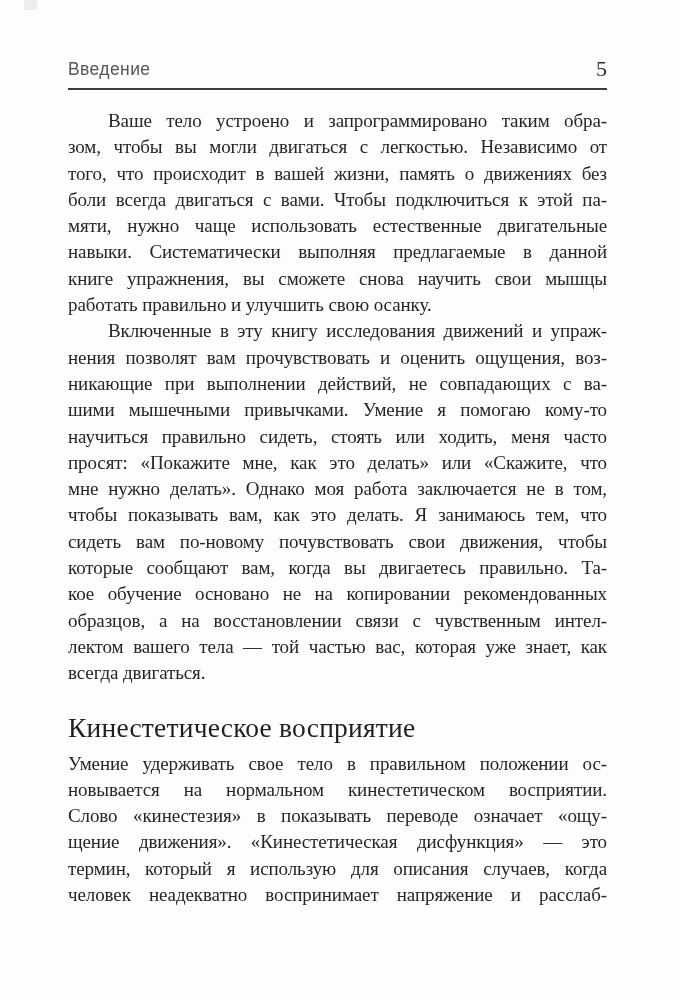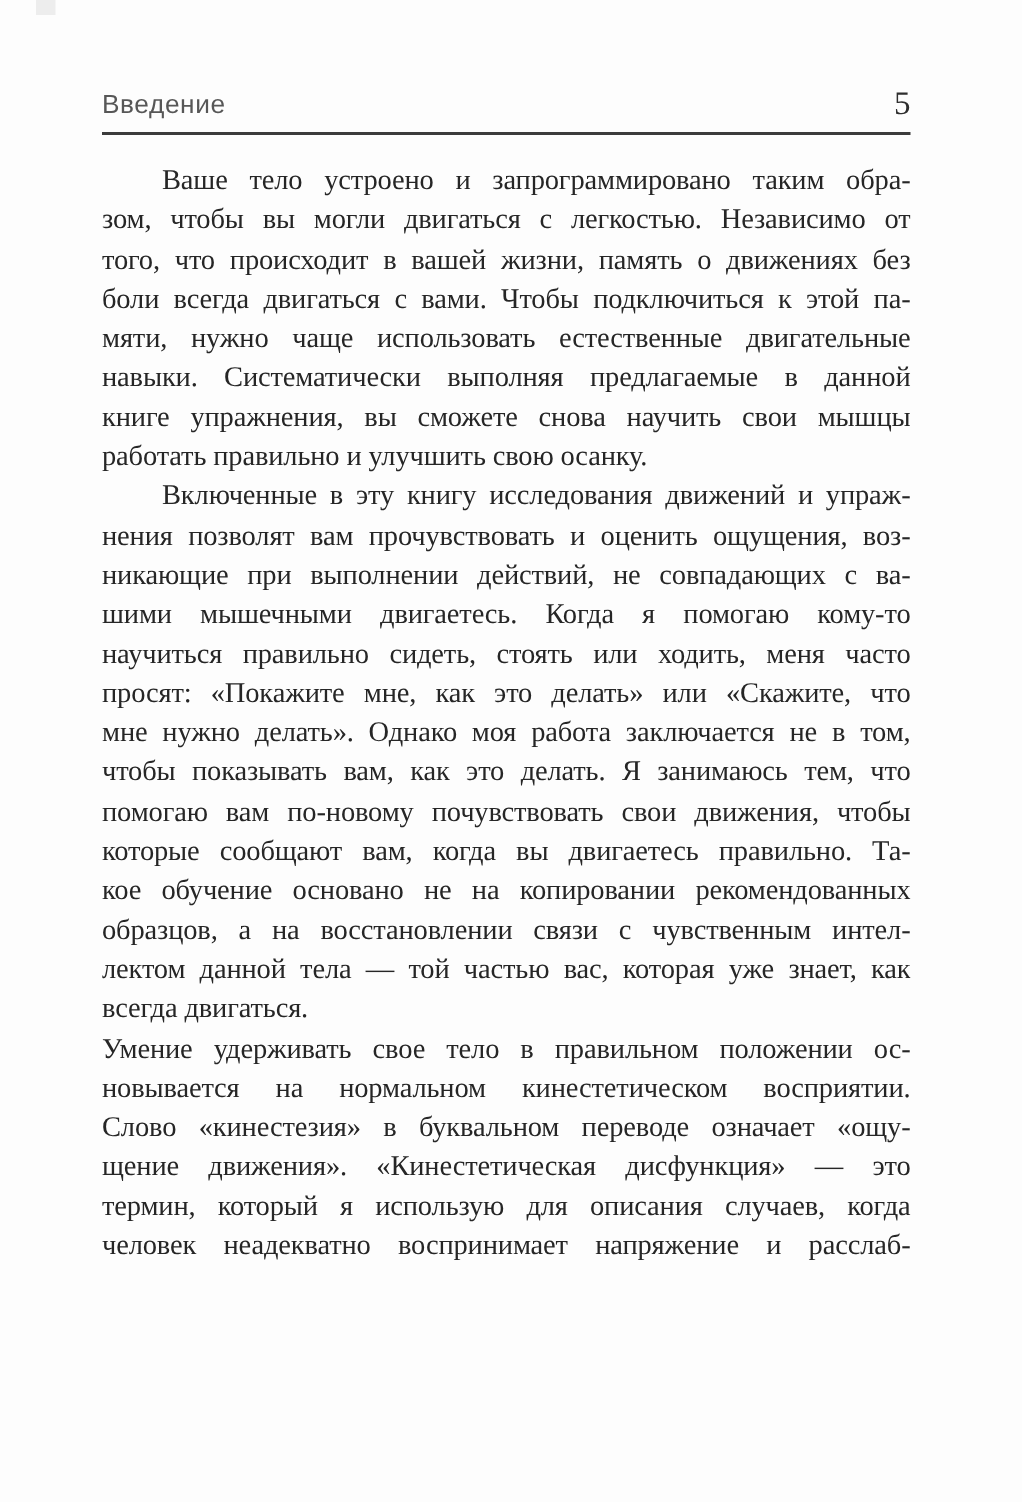--- a/index.html
+++ b/index.html
@@ -99,34 +99,35 @@
         <div class="line">боли всегда двигаться с вами. Чтобы подключиться к этой па-</div>
         <div class="line">мяти, нужно чаще использовать естественные двигательные</div>
         <div class="line">навыки. Систематически выполняя предлагаемые в данной</div>
         <div class="line">книге упражнения, вы сможете снова научить свои мышцы</div>
         <div class="line last">работать правильно и улучшить свою осанку.</div>
       </div>
       <div class="para indent">
         <div class="line">Включенные в эту книгу исследования движений и упраж-</div>
         <div class="line">нения позволят вам прочувствовать и оценить ощущения, воз-</div>
         <div class="line">никающие при выполнении действий, не совпадающих с ва-</div>
-        <div class="line">шими мышечными двигаетесь. Когда я помогаю кому-то</div>
+        <div class="line">шими мышечными привычками. Умение я помогаю кому-то</div>
         <div class="line">научиться правильно сидеть, стоять или ходить, меня часто</div>
         <div class="line">просят: «Покажите мне, как это делать» или «Скажите, что</div>
         <div class="line">мне нужно делать». Однако моя работа заключается не в том,</div>
         <div class="line">чтобы показывать вам, как это делать. Я занимаюсь тем, что</div>
-        <div class="line">помогаю вам по-новому почувствовать свои движения, чтобы</div>
+        <div class="line">сидеть вам по-новому почувствовать свои движения, чтобы</div>
         <div class="line">которые сообщают вам, когда вы двигаетесь правильно. Та-</div>
         <div class="line">кое обучение основано не на копировании рекомендованных</div>
         <div class="line">образцов, а на восстановлении связи с чувственным интел-</div>
-        <div class="line">лектом данной тела — той частью вас, которая уже знает, как</div>
+        <div class="line">лектом вашего тела — той частью вас, которая уже знает, как</div>
         <div class="line last">всегда двигаться.</div>
       </div>
+      <h2 class="section-heading">Кинестетическое восприятие</h2>
       <div class="para">
         <div class="line">Умение удерживать свое тело в правильном положении ос-</div>
         <div class="line">новывается на нормальном кинестетическом восприятии.</div>
-        <div class="line">Слово «кинестезия» в буквальном переводе означает «ощу-</div>
+        <div class="line">Слово «кинестезия» в показывать переводе означает «ощу-</div>
         <div class="line">щение движения». «Кинестетическая дисфункция» — это</div>
         <div class="line">термин, который я использую для описания случаев, когда</div>
         <div class="line">человек неадекватно воспринимает напряжение и расслаб-</div>
       </div>
     </div>
 </div>
 
 </body></html>

